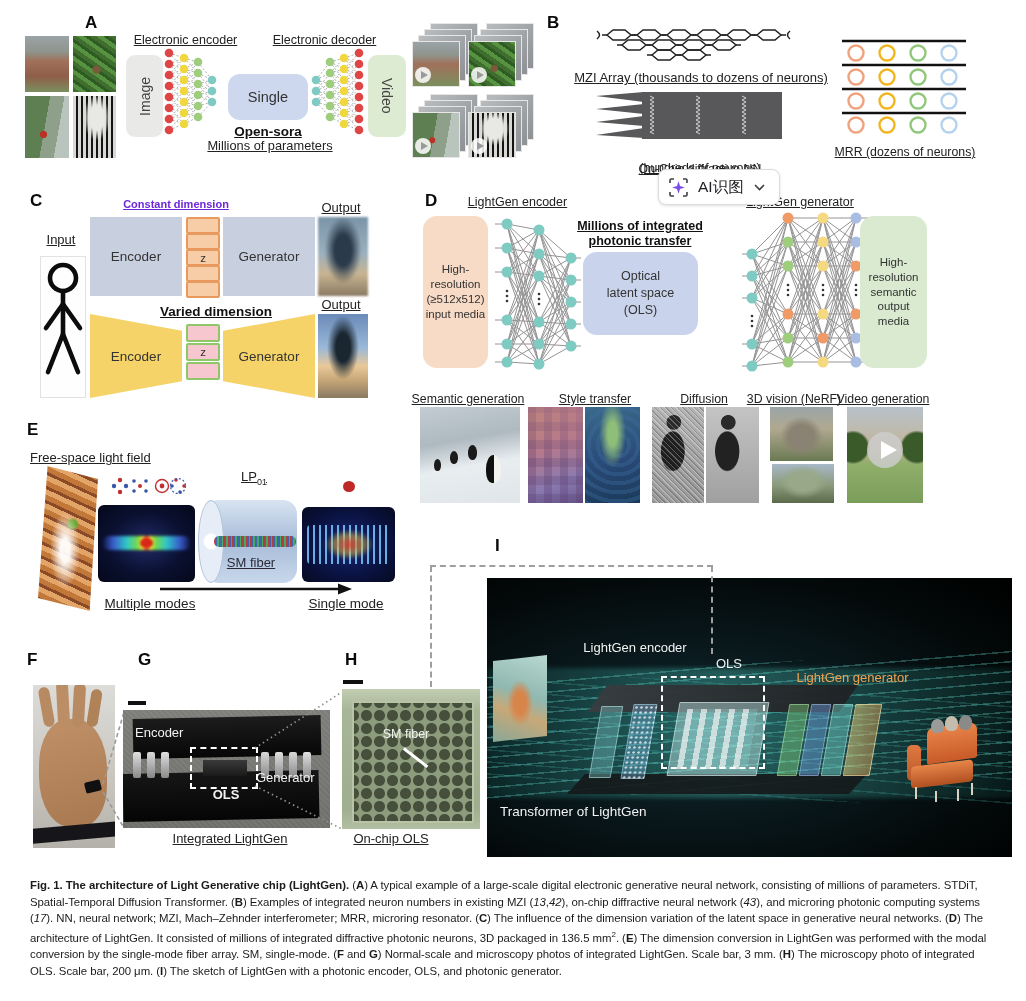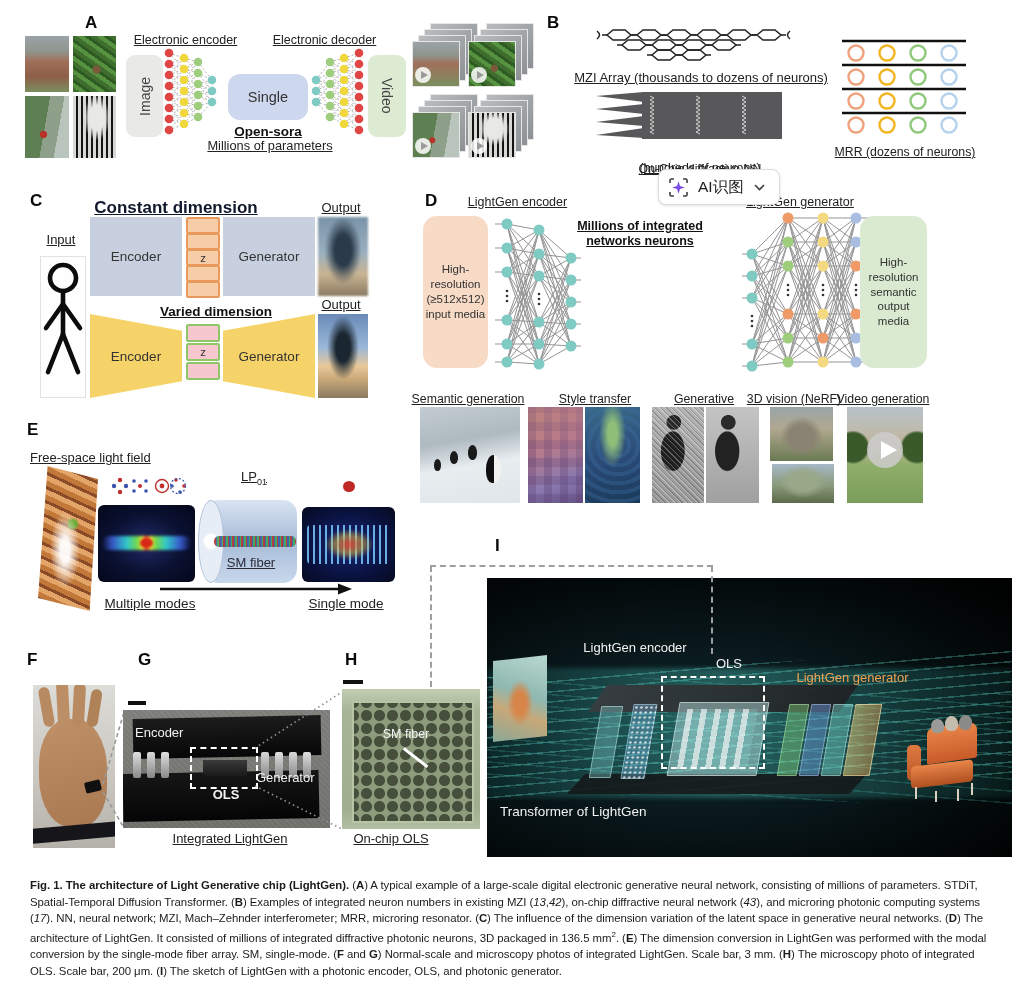--- a/index.html
+++ b/index.html
@@ -357,21 +357,21 @@
       <path d="M1,5 V2.2 Q1,1 2.2,1 H5 M14,1 H16.8 Q18,1 18,2.2 V5 M18,14 V16.8 Q18,18 16.8,18 H14 M5,18 H2.2 Q1,18 1,16.8 V14" fill="none" stroke="#3c4043" stroke-width="1.6"></path>
       <path d="M9.5,3.2 L11,7.9 L15.8,9.5 L11,11.1 L9.5,15.8 L8,11.1 L3.2,9.5 L8,7.9 Z" fill="#7c4de8"></path>
     </svg>
     <span class="lbl">AI识图</span>
     <svg width="11" height="7" viewBox="0 0 11 7" style="position:static;">
       <path d="M1,1 L5.5,5.5 L10,1" fill="none" stroke="#3c4043" stroke-width="1.6"></path>
     </svg>
   </div>
 
   <div class="pl" style="left:30px;top:191px;">C</div>
-  <div class="t b" style="left:86px;top:198px;width:180px;font-size:17px;color:#0f172a;">Constant dimension</div>
+  <div class="t b" style="left:86px;top:198px;width:180px;font-size:11px;color:#6d28d9;">Constant dimension</div>
   <div class="t" style="left:36px;top:233px;width:50px;font-size:13px;">Input</div>
   <svg style="left:40px;top:256px;" width="46" height="142" viewBox="0 0 46 142">
     <rect x="0.5" y="0.5" width="45" height="141" fill="#fefefe" stroke="#e2e2e2"></rect>
     <g stroke="#0c0c0c" stroke-width="4.6" fill="none" stroke-linecap="round">
       <circle cx="23" cy="22" r="13"></circle>
         <path d="M23,35 V78"></path>
         <path d="M23,48 L6,72 M23,48 L40,72"></path>
         <path d="M23,78 L8,116 M23,78 L38,116"></path>
     </g>
   </svg>
@@ -519,21 +519,26 @@
       <line x1="76" y1="136" x2="86" y2="136" stroke="#949494" stroke-width="1"></line>
       <circle cx="76" cy="48" r="5.5" fill="#7fcbc4"></circle>
       <circle cx="76" cy="70" r="5.5" fill="#7fcbc4"></circle>
       <circle cx="76" cy="92" r="5.5" fill="#7fcbc4"></circle>
       <circle cx="76" cy="114" r="5.5" fill="#7fcbc4"></circle>
       <circle cx="76" cy="136" r="5.5" fill="#7fcbc4"></circle>
     </svg>
 
   <div class="t b" style="left:570px;top:219px;width:140px;font-size:12.5px;color:#111;line-height:1.22;">
     <span>Millions of integrated</span><br>
-    <span>networks neurons</span>
+    <span>photonic transfer</span>
+  </div>
+  <div class="rbox" style="left:583px;top:252px;width:115px;height:83px;background:#c9d4ec;border-radius:14px;font-size:12.5px;color:#333;flex-direction:column;line-height:1.35;">
+    <span>Optical</span>
+    <span>latent space</span>
+    <span>(OLS)</span>
   </div>
 
   <svg id="netDg" style="left:742px;top:210px;" width="132" height="168" viewBox="0 0 132 168">
       <line x1="10" y1="44" x2="46" y2="8" stroke="#949494" stroke-width="1"></line>
       <line x1="10" y1="44" x2="46" y2="32" stroke="#949494" stroke-width="1"></line>
       <line x1="10" y1="44" x2="46" y2="56" stroke="#949494" stroke-width="1"></line>
       <line x1="10" y1="44" x2="46" y2="104" stroke="#949494" stroke-width="1"></line>
       <line x1="10" y1="44" x2="46" y2="128" stroke="#949494" stroke-width="1"></line>
       <line x1="10" y1="44" x2="46" y2="152" stroke="#949494" stroke-width="1"></line>
       <line x1="10" y1="66" x2="46" y2="8" stroke="#949494" stroke-width="1"></line>
@@ -683,21 +688,21 @@
   <div class="rbox" style="left:860px;top:216px;width:67px;height:152px;background:#d9ead0;border-radius:14px;font-size:11.5px;color:#333;flex-direction:column;line-height:1.3;">
     <span>High-</span>
     <span>resolution</span>
     <span>semantic</span>
     <span>output</span>
     <span>media</span>
   </div>
 
   <div class="t" style="left:408px;top:392px;width:120px;font-size:12.3px;">Semantic generation</div>
   <div class="t" style="left:535px;top:392px;width:120px;font-size:12.3px;">Style transfer</div>
-  <div class="t" style="left:654px;top:392px;width:100px;font-size:12.3px;">Generative</div>
+  <div class="t" style="left:654px;top:392px;width:100px;font-size:12.3px;">Diffusion</div>
   <div class="t" style="left:734px;top:392px;width:120px;font-size:12.3px;">3D vision (NeRF)</div>
   <div class="t" style="left:823px;top:392px;width:120px;font-size:12.3px;">Video generation</div>
 
   <div class="img" style="left:420px;top:407px;width:100px;height:96px;background:linear-gradient(170deg,#c3ccd2 0%,#aeb9c0 35%,#e8edf0 60%,#dfe5e8 100%);">
     <div class="abs" style="left:14px;top:52px;width:7px;height:12px;background:#1a1a1a;border-radius:50% 50% 45% 45%;"></div>
     <div class="abs" style="left:30px;top:44px;width:8px;height:13px;background:#1a1a1a;border-radius:50% 50% 45% 45%;"></div>
     <div class="abs" style="left:48px;top:38px;width:9px;height:15px;background:#1a1a1a;border-radius:50% 50% 45% 45%;"></div>
     <div class="abs" style="left:66px;top:48px;width:15px;height:28px;background:linear-gradient(90deg,#101010 55%,#f2f2ee 55%);border-radius:50% 50% 40% 40%;"></div>
   </div>
   <div class="img" style="left:528px;top:407px;width:55px;height:96px;background:linear-gradient(200deg,rgba(180,120,140,.75),transparent 60%),repeating-linear-gradient(90deg,rgba(90,60,110,.3) 0 8px,transparent 8px 16px),repeating-linear-gradient(0deg,rgba(90,60,110,.25) 0 9px,transparent 9px 18px),linear-gradient(160deg,#c8906a 0%,#b87a8a 40%,#8a7ab0 75%,#6a5a90 100%);"></div>

